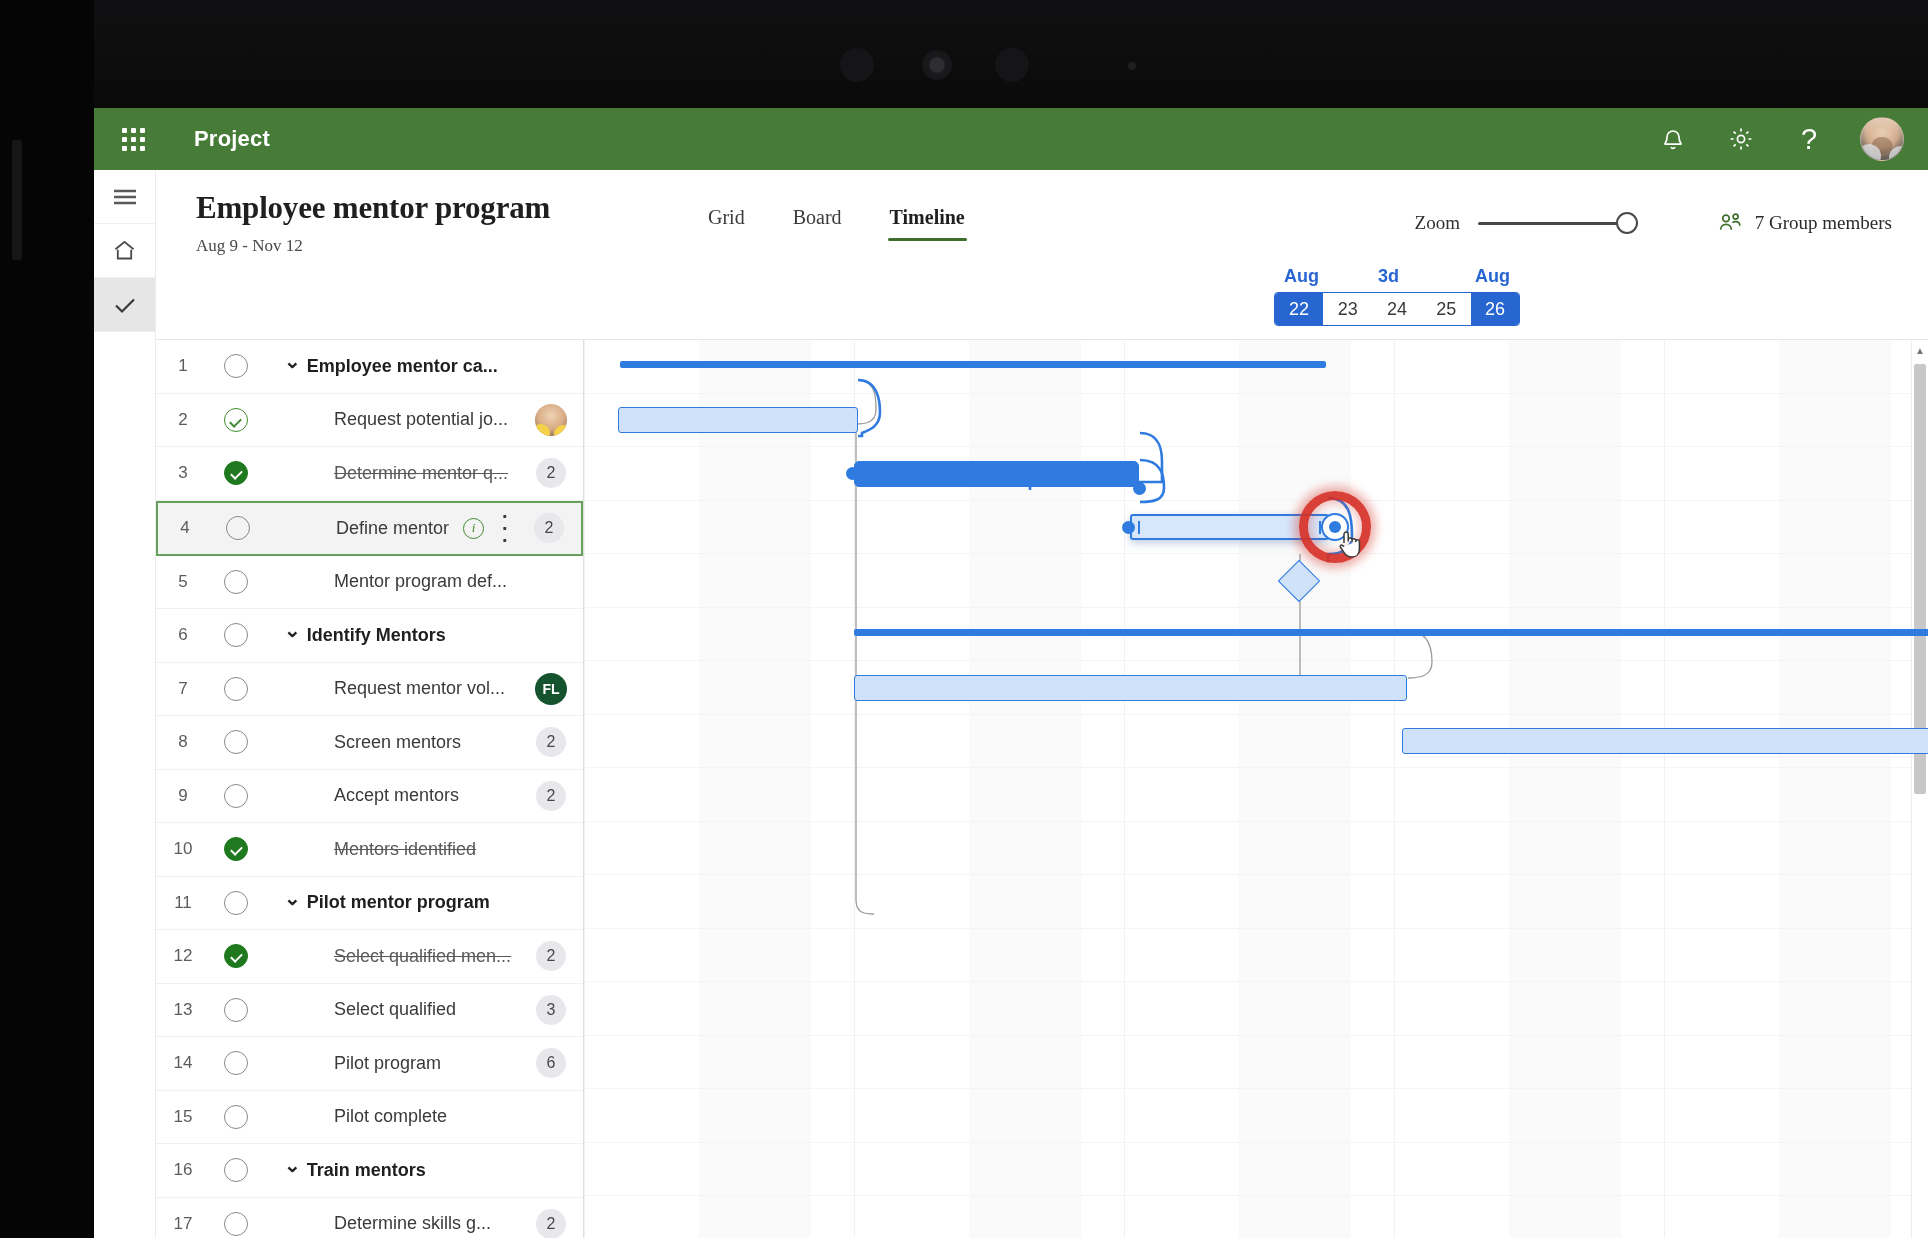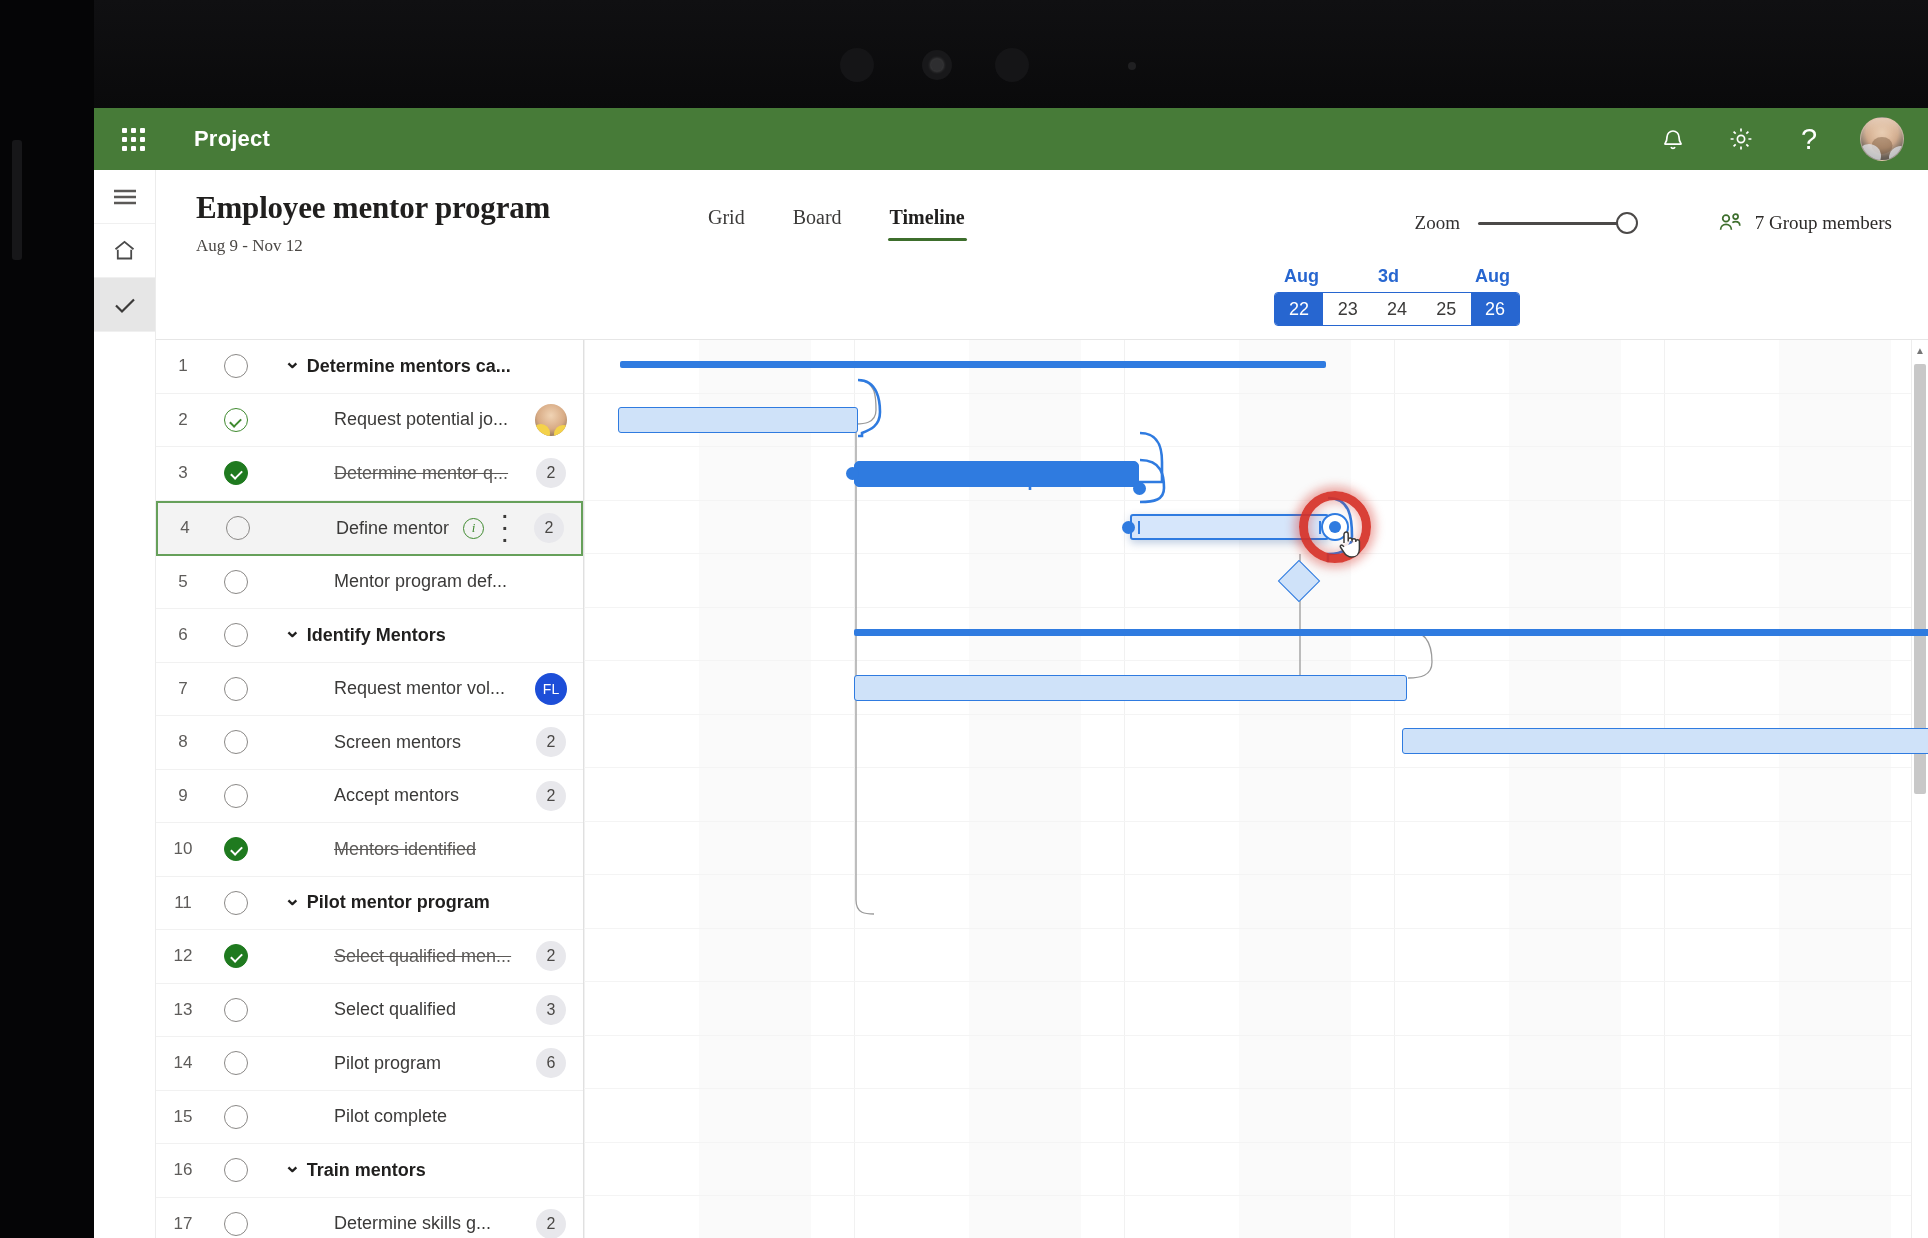--- a/index.html
+++ b/index.html
@@ -239,21 +239,21 @@
   .kebab { margin-left:18px; color:#3b3a39; font-size:20px; letter-spacing:1px; cursor:pointer; line-height:.6; }
   .kebab b { display:block; }
   .t-badge { width:64px; flex:0 0 64px; display:flex; align-items:center; justify-content:center; }
   .badge-num {
     width:30px; height:30px; border-radius:50%;
     background:#e8e8ec; color:#4a4846; font-size:16px;
     display:flex; align-items:center; justify-content:center;
   }
   .badge-init {
     width:32px; height:32px; border-radius:50%;
-    background:#1d4ed8; color:#ffffff; font-size:14px; font-weight:400;
+    background:#14532d; color:#ffffff; font-size:14px; font-weight:700;
     display:flex; align-items:center; justify-content:center;
   }
   .badge-photo {
     width:32px; height:32px; border-radius:50%;
     background: radial-gradient(circle at 50% 36%, #f0d3b4 0%, #d8ab85 52%, #9c7c5e 78%, #6b5a4a 100%);
     position:relative; overflow:hidden;
   }
   .badge-photo:after {
     content:""; position:absolute; left:-3px; bottom:-6px; width:18px; height:18px;
     border-radius:50%; background:#f4d24a; box-shadow: 22px 1px 0 0 #f4d24a;
@@ -454,21 +454,21 @@
 
         <div id="main">
           <div id="tasklist">
               <div class="trow">
                 <div class="t-num">1</div>
                 <div class="t-check">
                   <div class="circ"></div>
                 </div>
                 <div class="t-name summary">
                   <span class="chev" style="position: relative; top: -5px; font-size: 20px;">⌄</span>
-                  <span class="lbl">Determine mentors ca...</span>
+                  <span class="lbl">Employee mentor ca...</span>
                 </div>
                 <div class="t-badge"></div>
               </div>
               <div class="trow">
                 <div class="t-num">2</div>
                 <div class="t-check">
                   <div class="circ outline-done"></div>
                 </div>
                 <div class="t-name leaf">
                   <span class="lbl">Request potential jo...</span>

